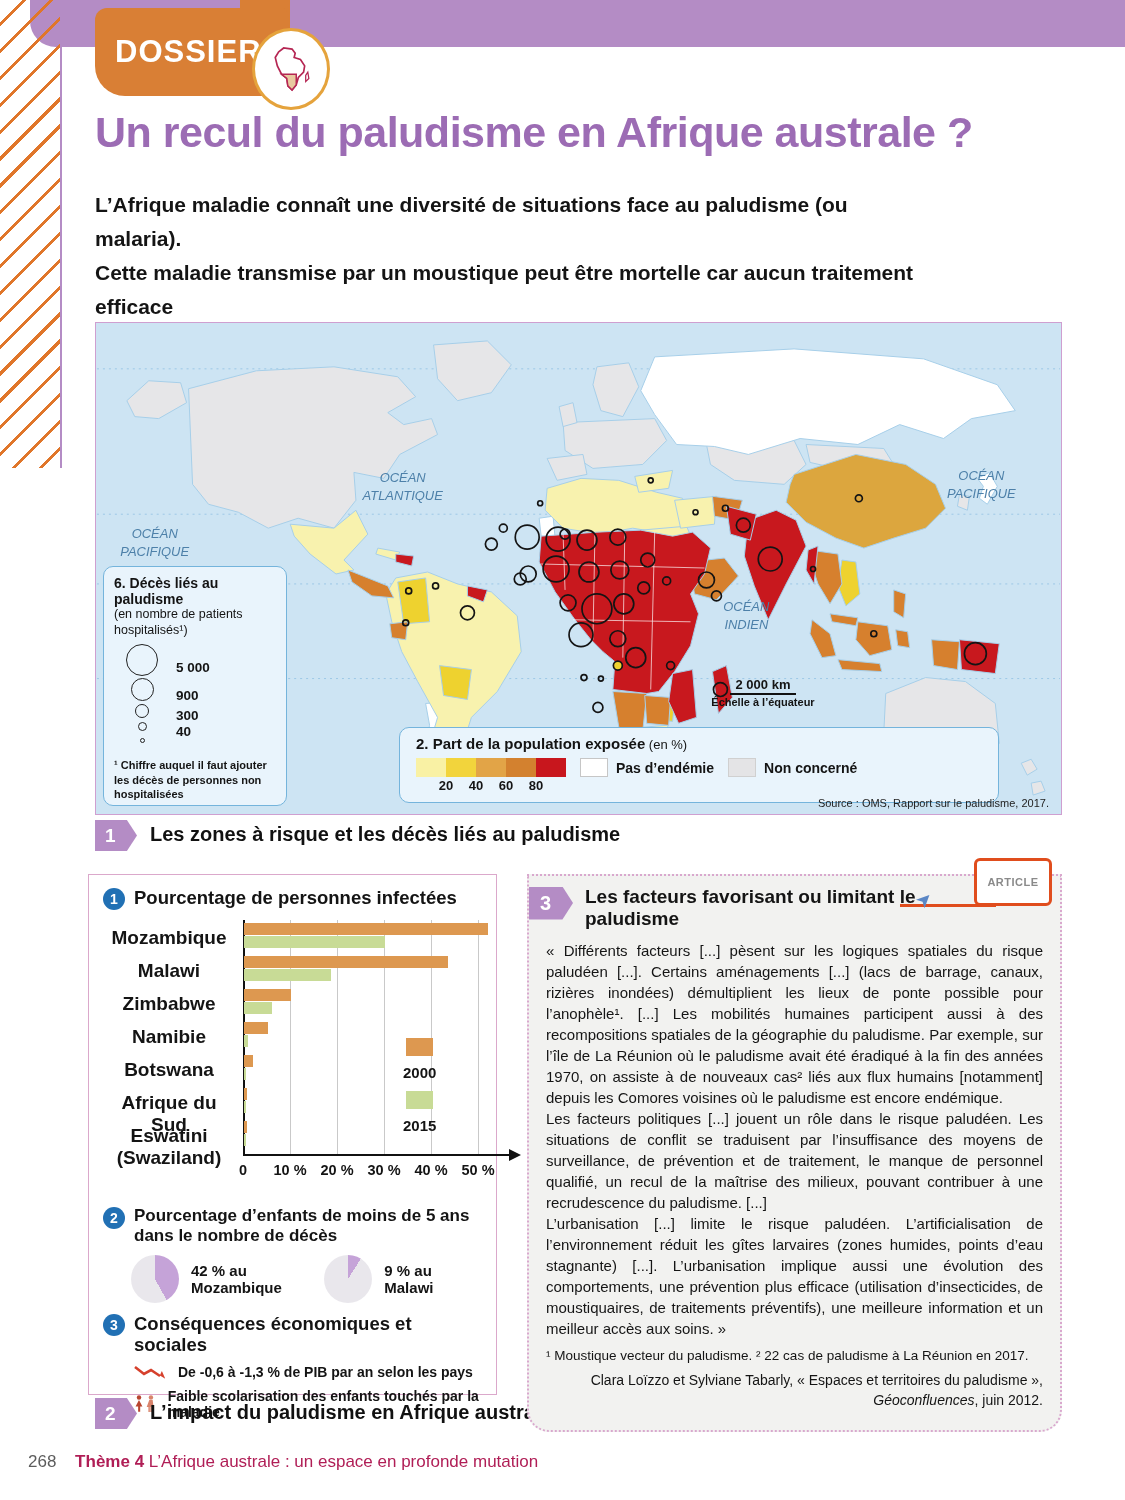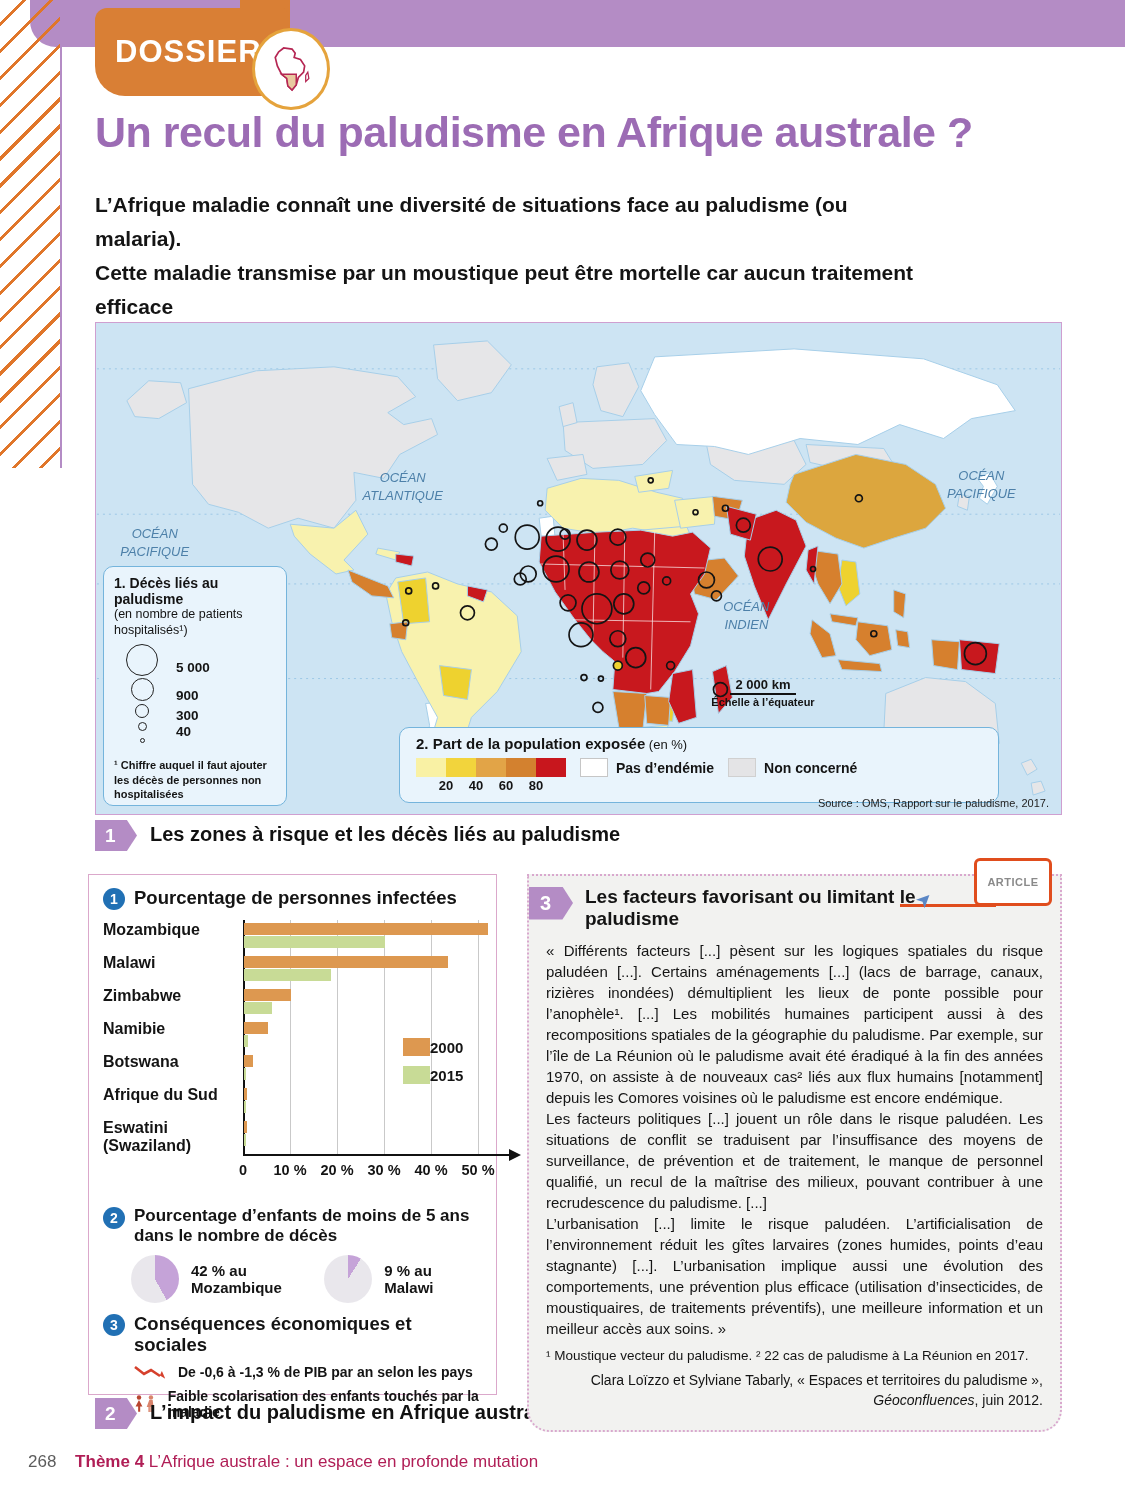--- a/index.html
+++ b/index.html
@@ -61,28 +61,28 @@
   .sec-head { display:flex; align-items:flex-start; gap:9px; }
   .num-dot { flex:0 0 auto; width:22px; height:22px; border-radius:50%; background:#2170b4; color:#fff;
              font-size:14px; font-weight:bold; display:flex; align-items:center; justify-content:center; margin-top:1px; }
   .sec-title { font-size:18.5px; font-weight:bold; line-height:1.15; }
   
   .chart { position:relative; height:278px; margin-top:10px; }
   #bar-plot { position:absolute; left:140px; top:0; width:254px; height:234px; }
   .gridline { position:absolute; top:0; bottom:0; width:1px; background:#c9c9c9; }
   .gridline.zero { width:1.5px; background:#111; }
   .chart-row { position:absolute; left:0; width:100%; height:33px; }
-  .row-label { position:absolute; left:-140px; width:132px; text-align:left; font-size:16px; font-weight:bold; top:1px; }
+  .row-label { position:absolute; left:-140px; width:132px; text-align:center; font-size:19px; font-weight:bold; top:7px; }
   .bar { position:absolute; left:1px; height:12px; }
   .axis { position:absolute; left:140px; top:234px; width:268px; height:2px; background:#111; }
   .axis-arrow { position:absolute; right:-10px; top:-5px; width:0; height:0;
                 border-left:12px solid #111; border-top:6px solid transparent; border-bottom:6px solid transparent; }
   .tick-label { position:absolute; top:242px; width:44px; text-align:center; font-size:14.5px; font-weight:bold; }
   #chart-legend { position:absolute; left:300px; top:118px; }
-  .cl-item { display:flex; align-items:center; gap:0; margin-bottom:10px; }
+  .cl-item { display:flex; align-items:center; gap:8px; margin-bottom:10px;flex-direction:column; }
   .cl-swatch { width:27px; height:18px; }
   .cl-item span { font-size:15px; font-weight:bold; }
   
   .s2 { margin-top:8px; }
   .pies { display:flex; align-items:center; margin:10px 0 4px 28px; }
   .pie { width:48px; height:48px; border-radius:50%; flex:0 0 auto; }
   .pie-label { font-size:15px; font-weight:bold; margin-left:12px; margin-right:26px; }
   
   .s3 { margin-top:10px; }
   .s3-item { display:flex; align-items:center; gap:9px; margin:7px 0 0 30px; }
@@ -284,21 +284,21 @@
         <text class="ocean-label" x="307" y="160" text-anchor="middle">OCÉAN</text>
         <text class="ocean-label" x="307" y="178" text-anchor="middle">ATLANTIQUE</text>
         <text class="ocean-label" x="652" y="289" text-anchor="middle">OCÉAN</text>
         <text class="ocean-label" x="652" y="307" text-anchor="middle">INDIEN</text>
         <text class="ocean-label" x="888" y="158" text-anchor="middle">OCÉAN</text>
         <text class="ocean-label" x="888" y="176" text-anchor="middle">PACIFIQUE</text>
       </g>
     </svg>
 
     <div class="map-legend leg1">
-      <div class="leg1-title">1. Décès liés au paludisme</div>
+      <div class="leg1-title">6. Décès liés au paludisme</div>
       <div class="leg1-sub">
         <div>(en nombre de patients</div>
         <div>hospitalisés¹)</div>
       </div>
       <div class="circle-scale">
         <div class="cs-circle" style="left:12px; top:0;   width:32px; height:32px;"></div>
         <div class="cs-label" style="top:16px;">5 000</div>
         <div class="cs-circle" style="left:17px; top:34px; width:23px; height:23px;"></div>
         <div class="cs-label" style="top:44px;">900</div>
         <div class="cs-circle" style="left:21px; top:60px; width:14px; height:14px;"></div>

